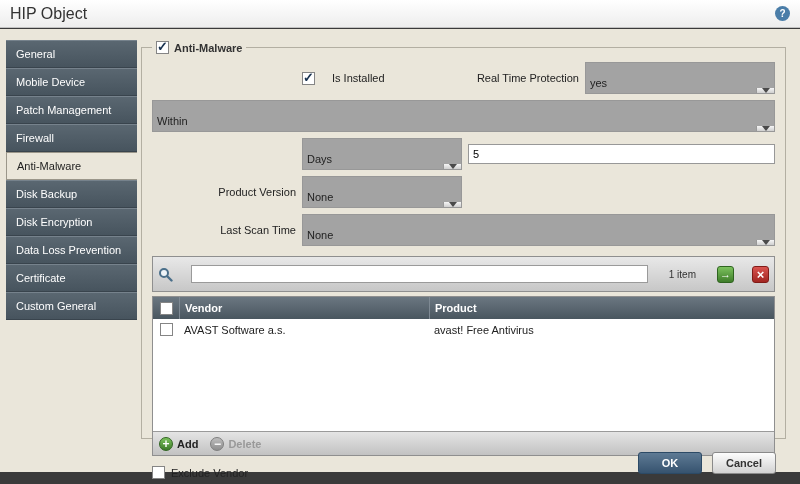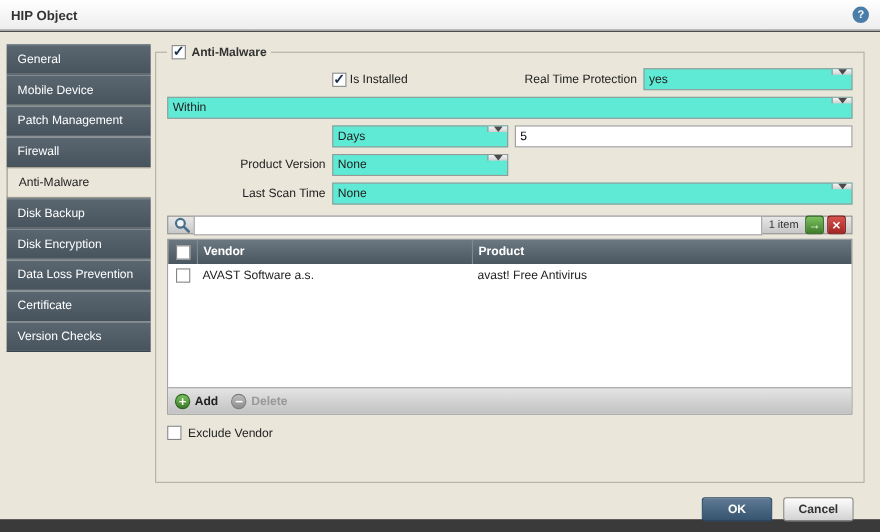--- a/index.html
+++ b/index.html
@@ -13,21 +13,21 @@
   .dialog { position: relative; width: 800px; height: 484px; background:#3a3a3a; overflow:hidden; }
 
   
   .titlebar {
     height: 28px;
     background: linear-gradient(#ffffff, #ededed);
     border-bottom: 1px solid #c2c2c2;
     display: flex; align-items: center;
     padding: 0 10px;
   }
-  .titlebar .title { font-size: 12px; color:#333;font-weight:bold; }
+  .titlebar .title { font-size: 16px; color:#333; }
   .titlebar .spacer { flex: 1; }
   .help-icon {
     width: 15px; height: 15px; border-radius: 50%;
     background: #4a7da8; color: #fff;
     display: flex; align-items: center; justify-content: center;
     font-size: 10px; font-weight: bold; cursor: pointer;
   }
 
   
   .dlg-body {
@@ -77,48 +77,48 @@
   }
   .cb.checked::after {
     content: "\2713";
     position: absolute; top: -3px; left: 0px;
     font-size: 13px; font-weight: bold; color: #17314f;
   }
 
   
   .frow { display: flex; align-items: center; margin-top: 6px; }
   .lbl { width: 150px; flex: none; text-align: right; padding-right: 6px; color: #222; }
-  .cb-group { display: flex; align-items: flex-start; gap: 3px; }
+  .cb-group { display: flex; align-items: flex-start; gap: 17px; }
   .flex1 { flex: 1; }
 
   
   .select {
-    display: flex; align-items: flex-start; height: 20px;
-    background: #5eead4; border: 1px solid #989898; cursor: pointer;
+    display: flex; align-items: flex-end; height: 32px;
+    background: #a3a3a3; border: 1px solid #989898; cursor: pointer;
   }
   .select-value { flex: 1; padding: 2px 4px; line-height: 15px; overflow: hidden; white-space: nowrap; }
   .select-arrow {
     width: 18px; flex: none;
     background: linear-gradient(#f6f6f6, #cfcfcf);
     border-left: 1px solid #989898;
     display: flex; align-items: center; justify-content: center;
   }
   .tri { width: 0; height: 0; border-left: 4px solid transparent; border-right: 4px solid transparent; border-top: 5px solid #4a4a4a; }
   .text-input {
     height: 20px; border: 1px solid #989898; background: #fff;
     font-family: "Liberation Sans", sans-serif; font-size: 11px; padding: 0 4px; width: 100%;
   }
 
   
   .filterbar {
     margin-top: 10px;
-    height: 17px;
+    height: 36px;
     border: 1px solid #8f8f8f;
     background: linear-gradient(#e8e8e8, #c7c7c7);
-    display: flex; align-items: center; gap: 3px;
+    display: flex; align-items: center; gap: 18px;
     padding: 0 5px;
   }
   .filter-input { flex: 1; height: 18px; border: 1px solid #9a9a9a; font-family:"Liberation Sans",sans-serif; font-size: 11px; padding: 0 3px; }
   .count-label { font-size: 10px; color: #333; margin: 0 3px; white-space: nowrap; }
   .sq-btn {
     width: 17px; height: 17px; flex: none; border-radius: 3px;
     display: flex; align-items: center; justify-content: center;
     color: #fff; font-weight: bold; cursor: pointer; font-size: 11px;
   }
   .sq-btn.green { background: linear-gradient(#7cc25e, #3f7d2a); border: 1px solid #2f6420; }
@@ -187,21 +187,21 @@
     <div class="sidebar">
       <div class="tab">General</div>
       <div class="tab">Mobile Device</div>
       <div class="tab">Patch Management</div>
       <div class="tab">Firewall</div>
       <div class="tab active">Anti-Malware</div>
       <div class="tab">Disk Backup</div>
       <div class="tab">Disk Encryption</div>
       <div class="tab">Data Loss Prevention</div>
       <div class="tab">Certificate</div>
-      <div class="tab">Version Checks</div>
+      <div class="tab">Custom General</div>
     </div>
 
     <div class="content">
       <fieldset class="group">
         <legend class="group-legend">
           <span class="cb checked"></span>
           <span>Anti-Malware</span>
         </legend>
 
         <div class="frow">

